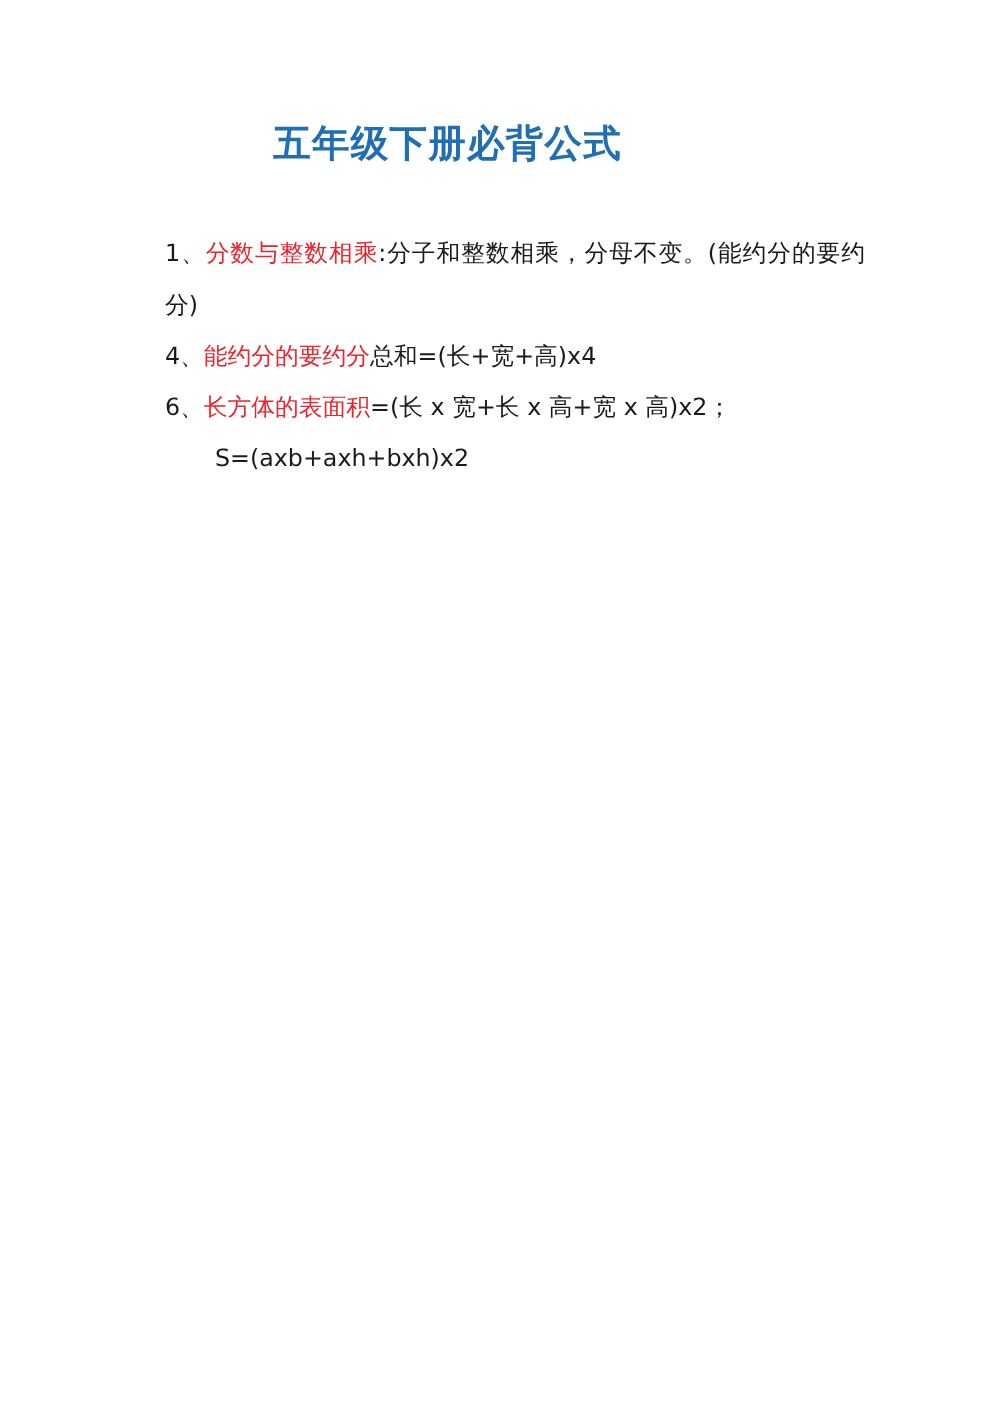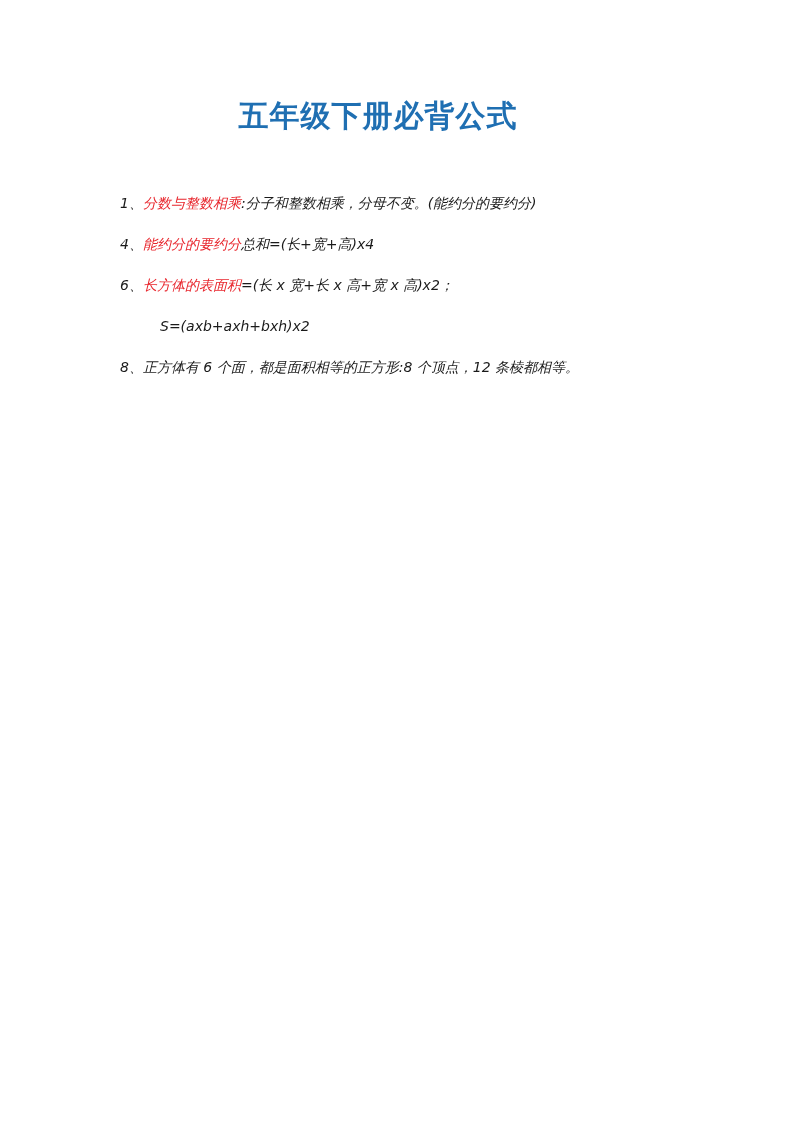--- a/index.html
+++ b/index.html
@@ -19,30 +19,28 @@
       position: absolute;
       top: 96px;
       left: 0;
       width: 716px;
       text-align: center;
       font-size: 30px;
       font-weight: bold;
       color: #1f6fb2;
       letter-spacing: 1px;
       line-height: 40px;
-      padding-left: 20px;
     }
     .content {
       position: absolute;
       top: 183px;
-      left: 120px;
+      left: 132px;
       width: 560px;
-      font-size: 14px;
+      font-size: 19px;
       line-height: 41px;
-      font-style: italic;
     }
     .para {
       margin: 0;
       padding: 0;
       text-align: justify;
     }
     .red { color: #e8262d; }
     .blue { color: #2a7fc0; }
     .black { color: #1a1a1a; }
     .indent {
@@ -60,17 +58,16 @@
 
 
 
   <p class="para"><span class="black">4、</span><span class="red">能约分的要约分</span><span class="black">总和=(长+宽+高)x4</span></p>
 
 
   <p class="para"><span class="black">6、</span><span class="red">长方体的表面积</span><span class="black">=(长 x 宽+长 x 高+宽 x 高)x2；</span></p>
   <p class="para indent"><span class="black">S=(axb+axh+bxh)x2</span></p>
 
 
-  <p class="para"><span class="black">8、</span><span class="black">正方体有 6 个面，都是面积相等的正方形:8 个顶点，12 条棱都相等。</span></p>
 
 
 
 </div>
 
 </body></html>

